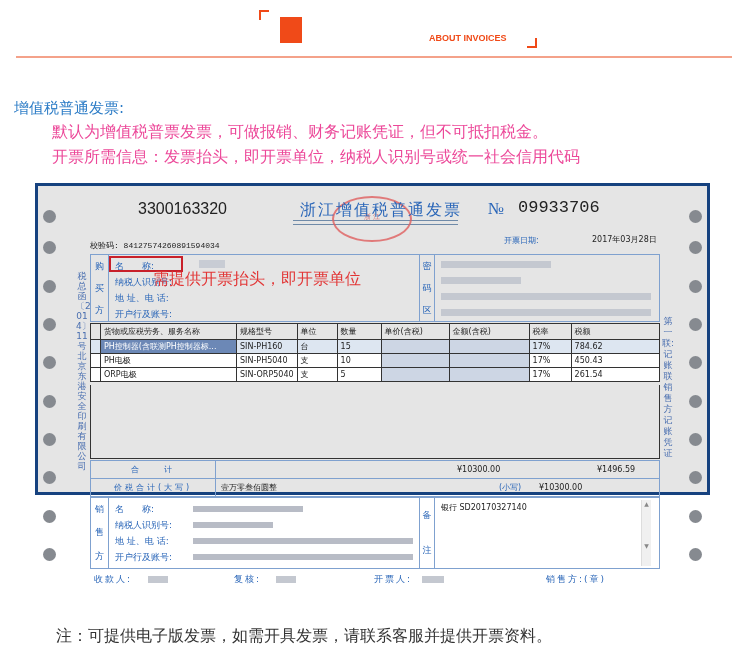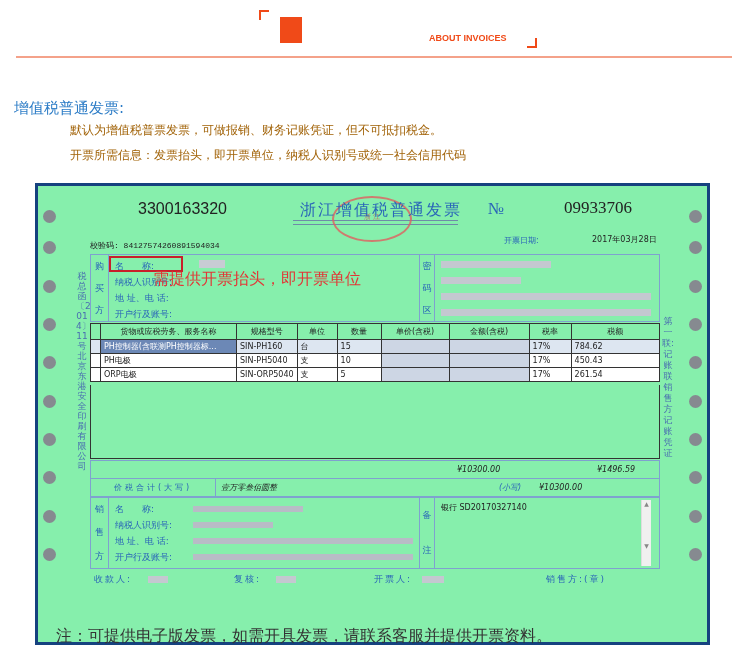--- a/index.html
+++ b/index.html
@@ -9,70 +9,70 @@
   .hdr { position: absolute; left: 0; top: 0; width: 750px; height: 60px; }
   .hdr .br-tl { position: absolute; left: 259px; top: 10px; width: 10px; height: 10px; border-left: 2px solid #f04a18; border-top: 2px solid #f04a18; }
   .hdr .br-br { position: absolute; left: 527px; top: 38px; width: 10px; height: 10px; border-right: 2px solid #f04a18; border-bottom: 2px solid #f04a18; }
   .hdr .sq { position: absolute; left: 280px; top: 17px; width: 22px; height: 26px; background: #f04a18; }
   .hdr .title { position: absolute; left: 318px; top: 15px; font-size: 24px; font-weight: bold; color: #f04a18; letter-spacing: 1px; }
   .hdr .sub { position: absolute; left: 429px; top: 33px; font-size: 9px; font-weight: bold; color: #f04a18; font-family: "Liberation Sans", sans-serif; }
   .hdr .line { position: absolute; left: 16px; top: 56px; width: 716px; height: 2px; background: #f4a28a; }
 
   
   .intro-title { position: absolute; left: 14px; top: 99px; font-size: 15px; color: #2a7bc6; }
-  .intro-line { position: absolute; left: 70px; font-size: 12px; color: #a16207; }
+  .intro-line { position: absolute; left: 52px; font-size: 16px; color: #ec4899; }
   .l1 { top: 122px; }
   .l2 { top: 147px; }
 
   
-  .invoice { position: absolute; left: 35px; top: 183px; width: 675px; height: 462px; border: 3px solid #16427f; background: #86efac; }
+  .invoice { position: absolute; left: 35px; top: 183px; width: 675px; height: 312px; border: 3px solid #16427f; background: #e5e5e5; }
   .hole { position: absolute; width: 13px; height: 13px; border-radius: 50%; background: #868a90; }
 
   .inv-code { position: absolute; left: 100px; top: 14px; font-size: 16px; color: #222; font-family: "Liberation Sans", sans-serif; }
   .inv-title { position: absolute; left: 262px; top: 14px; font-size: 16px; color: #2a66b8; font-family: Liberation Serif, serif; letter-spacing: 2px; }
   .inv-title-lines { position: absolute; left: 255px; top: 34px; width: 165px; height: 5px; border-top: 1px solid #6f8aa8; border-bottom: 1px solid #6f8aa8; }
   .stamp { position: absolute; left: 294px; top: 10px; width: 80px; height: 46px; border: 2px solid #e06060; border-radius: 50%; opacity: 0.8; }
   .stamp-txt { position: absolute; left: 0; right: 0; top: 14px; text-align: center; font-size: 7px; color: #d05050; }
   .inv-no-sym { position: absolute; left: 450px; top: 13px; font-size: 17px; color: #2a66b8; font-family: "Liberation Serif", serif; }
-  .inv-no { position: absolute; left: 480px; top: 12px; font-size: 17px; color: #222; font-family: Liberation Serif, serif; margin-left: 46px; }
+  .inv-no { position: absolute; left: 480px; top: 12px; font-size: 17px; color: #222; font-family: Liberation Mono, monospace; }
   .inv-date-lbl { position: absolute; left: 466px; top: 49px; font-size: 8px; color: #2a66b8; }
   .inv-date { position: absolute; left: 522px; top: 48px; font-size: 8px; color: #222; margin-left: 32px; }
   .check-code { position: absolute; left: 52px; top: 54px; font-size: 8px; color: #222; font-family: "Liberation Mono", monospace; }
 
   .side-left { position: absolute; left: 38px; top: 85px; width: 12px; font-size: 9px; line-height: 10px; color: #4a6fb0; text-align: center; word-break: break-all; }
   .side-right { position: absolute; left: 624px; top: 130px; width: 12px; font-size: 9px; line-height: 11px; color: #4a6fb0; text-align: center; word-break: break-all; }
 
   
   .buyer { position: absolute; left: 52px; top: 68px; width: 570px; height: 68px; border: 1px solid #7fa1cf; }
   .buyer .vlabel { position: absolute; left: 0; top: 0; width: 18px; height: 66px; border-right: 1px solid #7fa1cf; font-size: 9px; color: #2a66b8; display: flex; flex-direction: column; justify-content: space-around; align-items: center; }
   .buyer .rows { position: absolute; left: 24px; top: 3px; font-size: 9px; color: #2a66b8; line-height: 16px; }
   .buyer .name-box { position: absolute; left: 18px; top: 1px; width: 74px; height: 16px; border: 2px solid #c8202a; }
   .buyer .blur1 { position: absolute; left: 108px; top: 5px; width: 26px; height: 8px; background: #c8ccd4; }
   .buyer .note { position: absolute; left: 62px; top: 14px; font-size: 16px; color: #e23636; }
   .buyer .pw-col { position: absolute; left: 328px; top: 0; width: 16px; height: 66px; border-left: 1px solid #7fa1cf; border-right: 1px solid #7fa1cf; font-size: 9px; color: #2a66b8; display: flex; flex-direction: column; justify-content: space-around; align-items: center; }
   .buyer .pw-blur { position: absolute; left: 350px; height: 7px; background: #c4c8d0; }
 
   
   .items { position: absolute; left: 52px; top: 137px; width: 570px; border-collapse: collapse; font-size: 8px; }
   .items th, .items td { border: 1px solid #333; height: 14px; padding: 0 3px; text-align: left; color: #222; font-weight: normal; white-space: nowrap; overflow: hidden; }
-  .items th { text-align: center; height: 16px; }
+  .items th { text-align: left; height: 16px; }
   .items td.gut { width: 10px; background: #e4e4e6; padding: 0; }
   .items tr.r0 td { background: #dde6f1; }
   .items tr.r0 td.sel { background: #6c88b6; color: #fff; }
   .items tr.r1 td, .items tr.r2 td { background: #fff; }
   .items td.blur { color: transparent; background: #cdd6e4 !important; }
   .items-empty { position: absolute; left: 52px; top: 199px; width: 570px; height: 74px; border: 1px solid #333; border-top: none; }
 
   
   .totals { position: absolute; left: 52px; top: 274px; width: 570px; height: 37px; border: 1px solid #7fa1cf; font-size: 8px; }
   .totals .r { position: absolute; left: 0; right: 0; height: 18px; }
   .totals .r1 { top: 0; border-bottom: 1px solid #7fa1cf; }
   .totals .r2 { top: 18px; }
   .totals .lbl { position: absolute; left: 0; width: 125px; height: 100%; border-right: 1px solid #7fa1cf; text-align: center; line-height: 18px; color: #2a66b8; letter-spacing: 3px; }
-  .totals .v { position: absolute; line-height: 18px; color: #222; font-style: italic; }
+  .totals .v { position: absolute; line-height: 18px; color: #222; }
 
   
   .seller { position: absolute; left: 52px; top: 311px; width: 570px; height: 72px; border: 1px solid #7fa1cf; }
   .seller .vlabel { position: absolute; left: 0; top: 0; width: 18px; height: 70px; border-right: 1px solid #7fa1cf; font-size: 9px; color: #2a66b8; display: flex; flex-direction: column; justify-content: space-around; align-items: center; }
   .seller .rows { position: absolute; left: 24px; top: 3px; font-size: 9px; color: #2a66b8; line-height: 16px; }
   .seller .blur { position: absolute; height: 6px; background: #b8bcc6; }
   .seller .rmk-col { position: absolute; left: 328px; top: 0; width: 16px; height: 70px; border-left: 1px solid #7fa1cf; border-right: 1px solid #7fa1cf; font-size: 9px; color: #2a66b8; display: flex; flex-direction: column; justify-content: space-around; align-items: center; }
   .seller .rmk { position: absolute; left: 350px; top: 4px; font-size: 8px; color: #222; }
   .seller .scroll { position: absolute; left: 550px; top: 2px; width: 10px; height: 66px; background: #f0f0f0; border-left: 1px solid #ddd; font-size: 6px; color: #888; text-align: center; }
 
@@ -208,20 +208,21 @@
         <td class="blur">1800.00</td>
         <td>17%</td>
         <td>261.54</td>
       </tr>
     </tbody>
   </table>
   <div class="items-empty"></div>
 
   <div class="totals">
     <div class="r r1">
+      <div class="lbl">合　　计</div>
       <div class="v" style="left:366px">¥10300.00</div>
       <div class="v" style="left:506px">¥1496.59</div>
     </div>
     <div class="r r2">
       <div class="lbl">价税合计(大写)</div>
       <div class="v" style="left:130px">壹万零叁佰圆整</div>
       <div class="v" style="left:408px;color:#2a66b8">(小写)</div>
       <div class="v" style="left:448px">¥10300.00</div>
     </div>
   </div>

